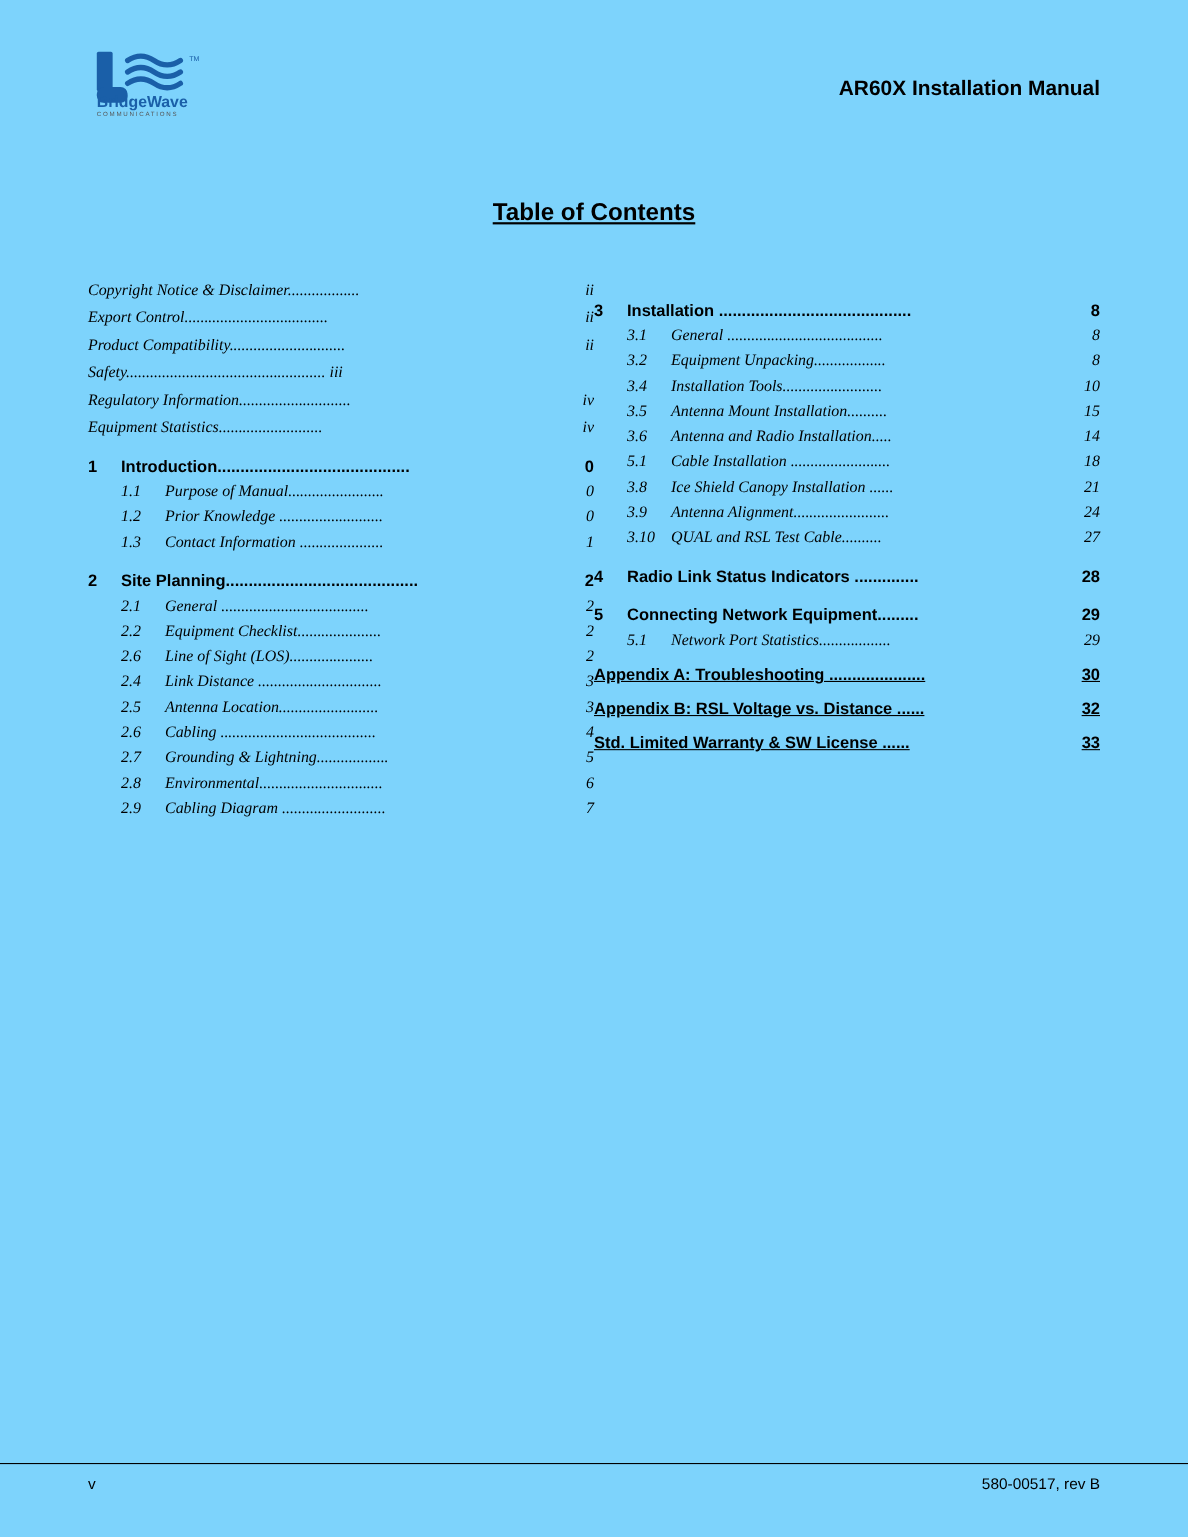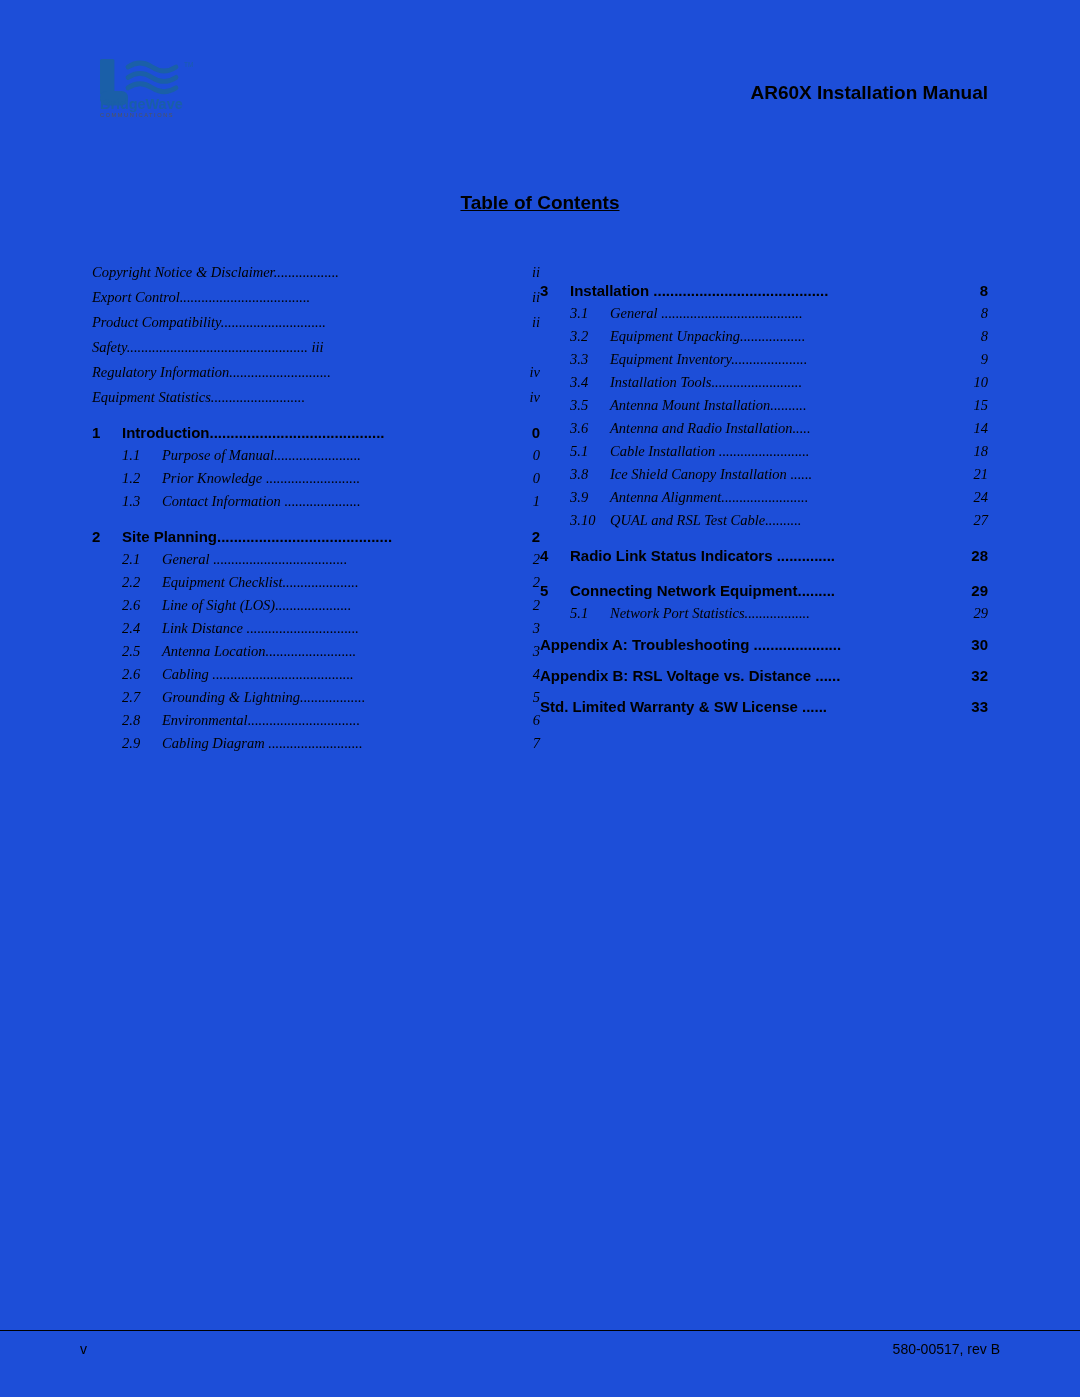--- a/index.html
+++ b/index.html
@@ -8,22 +8,22 @@
       font-family: 'Times New Roman', Times, serif;
       width: 1080px;
       min-height: 1397px;
       position: relative;
       color: #000;
     }
 
     .page {
       width: 1080px;
       min-height: 1397px;
-      background: #1d4ed8;
-      padding: 12px;
+      background: #7dd3fc;
+      padding: 0;
       position: relative;
     }
 
     
     .header {
       display: flex;
       justify-content: space-between;
       align-items: flex-start;
       padding: 40px 80px 20px 80px;
       border-bottom: none;
@@ -47,21 +47,21 @@
       padding-top: 30px;
     }
 
     
     .content {
       padding: 20px 80px 80px 80px;
     }
 
     .page-title {
       text-align: center;
-      font-size: 19px;
+      font-size: 22px;
       font-weight: bold;
       text-decoration: underline;
       margin: 30px 0 50px 0;
       font-family: Arial, sans-serif;
     }
 
     .toc-container {
       display: flex;
       align-items: flex-start;
     }
@@ -154,20 +154,21 @@
 
     .appendix-entry {
       display: flex;
       justify-content: space-between;
       font-weight: bold;
       font-style: normal;
       font-size: 15px;
       font-family: Arial, sans-serif;
       margin-top: 14px;
       margin-bottom: 4px;
+      text-decoration: underline;
     }
 
     .appendix-entry .app-text {
       flex: 1;
     }
 
     .appendix-entry .app-page {
       min-width: 30px;
       text-align: right;
     }
@@ -336,25 +337,20 @@
             <span class="sub-num"><em>3.1</em></span>
             <span class="sub-text"><em>General .......................................</em></span>
             <span class="sub-page"><em>8</em></span>
           </div>
           <div class="toc-sub">
             <span class="sub-num"><em>3.2</em></span>
             <span class="sub-text"><em>Equipment Unpacking..................</em></span>
             <span class="sub-page"><em>8</em></span>
           </div>
           <div class="toc-sub">
-            <span class="sub-num"><em>3.3</em></span>
-            <span class="sub-text"><em>Equipment Inventory.....................</em></span>
-            <span class="sub-page"><em>9</em></span>
-          </div>
-          <div class="toc-sub">
             <span class="sub-num"><em>3.4</em></span>
             <span class="sub-text"><em>Installation Tools.........................</em></span>
             <span class="sub-page"><em>10</em></span>
           </div>
           <div class="toc-sub">
             <span class="sub-num"><em>3.5</em></span>
             <span class="sub-text"><em>Antenna Mount Installation..........&nbsp;</em></span>
             <span class="sub-page"><em>15</em></span>
           </div>
           <div class="toc-sub">

